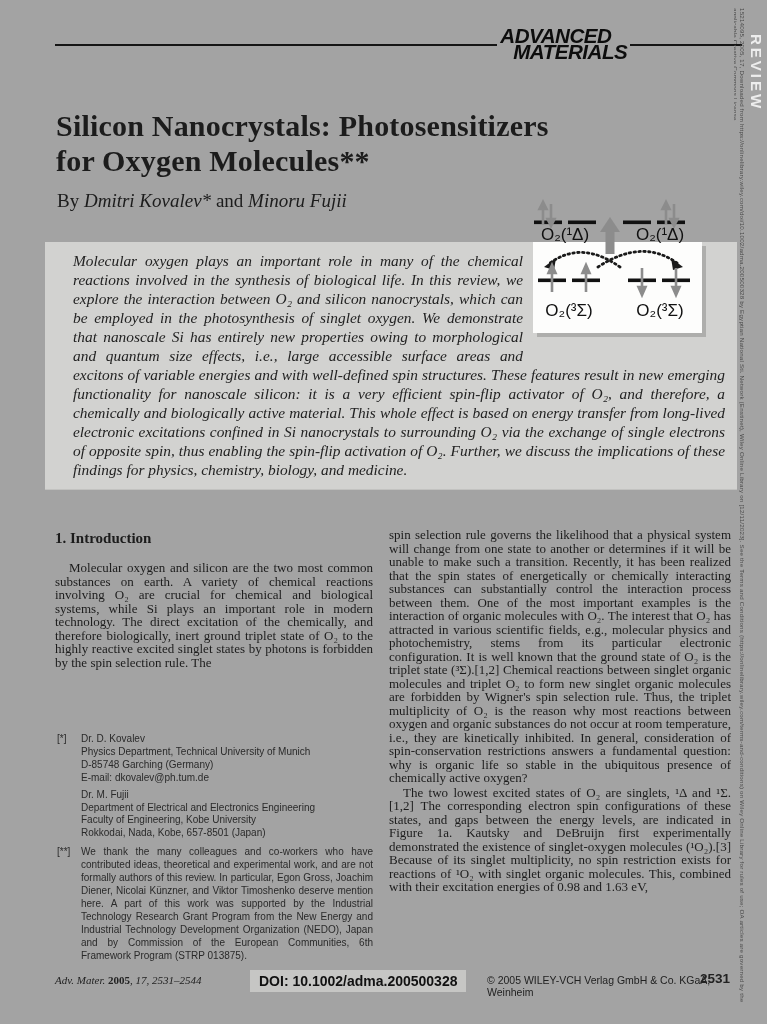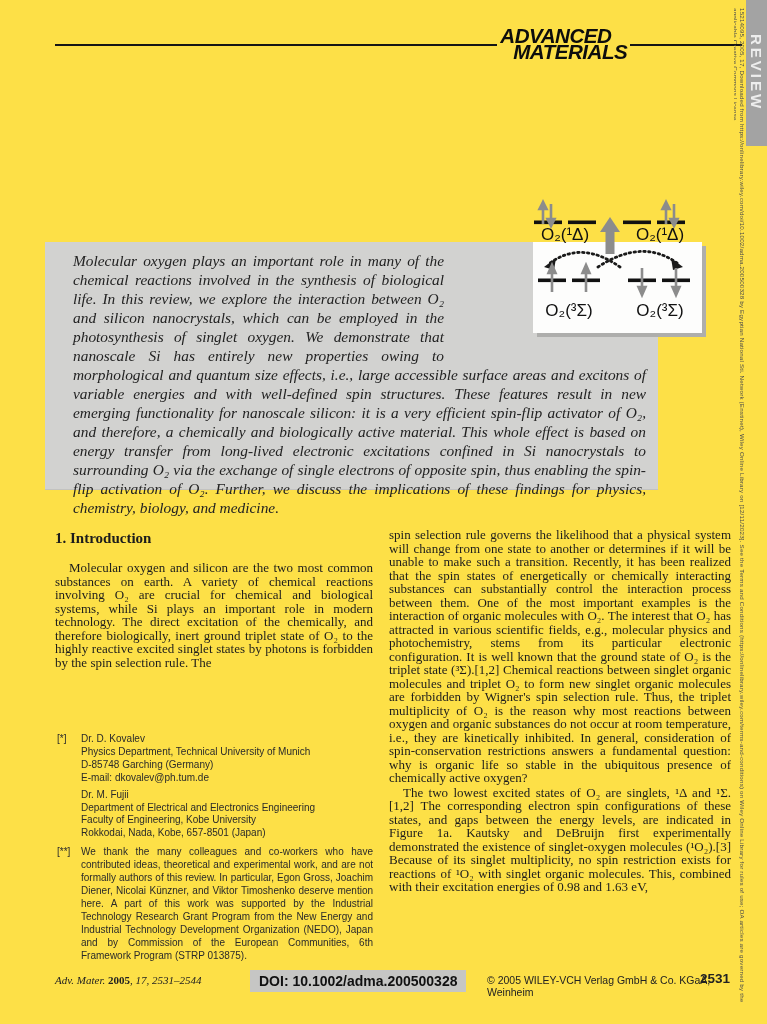--- a/index.html
+++ b/index.html
@@ -1,36 +1,36 @@
 <!DOCTYPE html>
 <html><head>
 <meta charset="utf-8">
 <style>
   html,body{margin:0;padding:0;background:#e8e8e8;}
-  #page{position:relative;width:767px;height:1024px;background:#fde047;overflow:hidden;
+  #page{position:relative;width:767px;height:1024px;background:#a3a3a3;overflow:hidden;
         font-family:"Liberation Serif",serif;color:#1c1c1c;}
 
   
   .header{position:absolute;left:55px;right:25px;top:28px;display:flex;align-items:flex-start;}
   .rule{height:2px;background:#151515;margin-top:16px;}
   .rule.left{flex:1;}
   .rule.right{width:112px;}
   .logo{margin:0 2px;line-height:16px;font-family:"Liberation Sans",sans-serif;
         font-weight:bold;font-style:italic;letter-spacing:-.5px;font-size:21px;color:#0d0d0d;}
   .logo .l1{display:block;text-align:left;transform:scaleX(.98);}
   .logo .l2{display:block;margin-left:13px;transform:scaleX(.98);}
 
   
   .title{position:absolute;left:56px;top:88px;width:620px;font-size:30px;line-height:35px;
          font-weight:bold;white-space:pre-line;letter-spacing:.2px;}
   .byline{position:absolute;left:57px;top:190px;font-size:19px;}
   .byline .it{font-style:italic;}
 
   
-  .abstract{position:absolute;left:45px;top:242px;width:613px;height:248px;
+  .abstract{position:absolute;left:45px;top:242px;width:692px;height:248px;
             background:#d2d2d0;box-shadow:0 2px 2px #bdbdbb inset 0 0;box-sizing:border-box;
             padding:9px 12px 0 28px;border-bottom:1px solid #c2c2c0;}
   .abstract .txt{font-style:italic;font-size:15.4px;line-height:19px;text-align:justify;color:#222;}
   .fig-spacer{float:right;width:202px;height:96px;}
 
   
   .figure{position:absolute;left:520px;top:188px;width:225px;height:155px;}
   .figure text{font-family:"Liberation Sans",sans-serif;font-size:17px;fill:#111;}
 
   
@@ -78,20 +78,23 @@
 
   <div class="header">
     <div class="rule left"></div>
     <div class="logo">
       <span class="l1">ADVANCED</span>
       <span class="l2">MATERIALS</span>
     </div>
     <div class="rule right"></div>
   </div>
 
+  <h1 class="title">Silicon Nanocrystals: Photosensitizers
+for Oxygen Molecules**</h1>
+  <div class="byline"><span>By </span><span class="it">Dmitri Kovalev*</span><span> and </span><span class="it">Minoru Fujii</span></div>
 
   <div class="abstract">
     <div class="fig-spacer"></div>
     <div class="txt">Molecular oxygen plays an important role in many of the chemical reactions involved in the synthesis of biological life. In this review, we explore the interaction between O₂ and silicon nanocrystals, which can be employed in the photosynthesis of singlet oxygen. We demonstrate that nanoscale Si has entirely new properties owing to morphological and quantum size effects, i.e., large accessible surface areas and excitons of variable energies and with well-defined spin structures. These features result in new emerging functionality for nanoscale silicon: it is a very efficient spin-flip activator of O₂, and therefore, a chemically and biologically active material. This whole effect is based on energy transfer from long-lived electronic excitations confined in Si nanocrystals to surrounding O₂ via the exchange of single electrons of opposite spin, thus enabling the spin-flip activation of O₂. Further, we discuss the implications of these findings for physics, chemistry, biology, and medicine.</div>
   </div>
 
   <svg class="figure" viewBox="0 0 225 155">
 
     <rect x="17" y="58" width="169" height="91" fill="#aeaeac"></rect>
     <rect x="13" y="54" width="169" height="91" fill="#fdfdfc"></rect>

